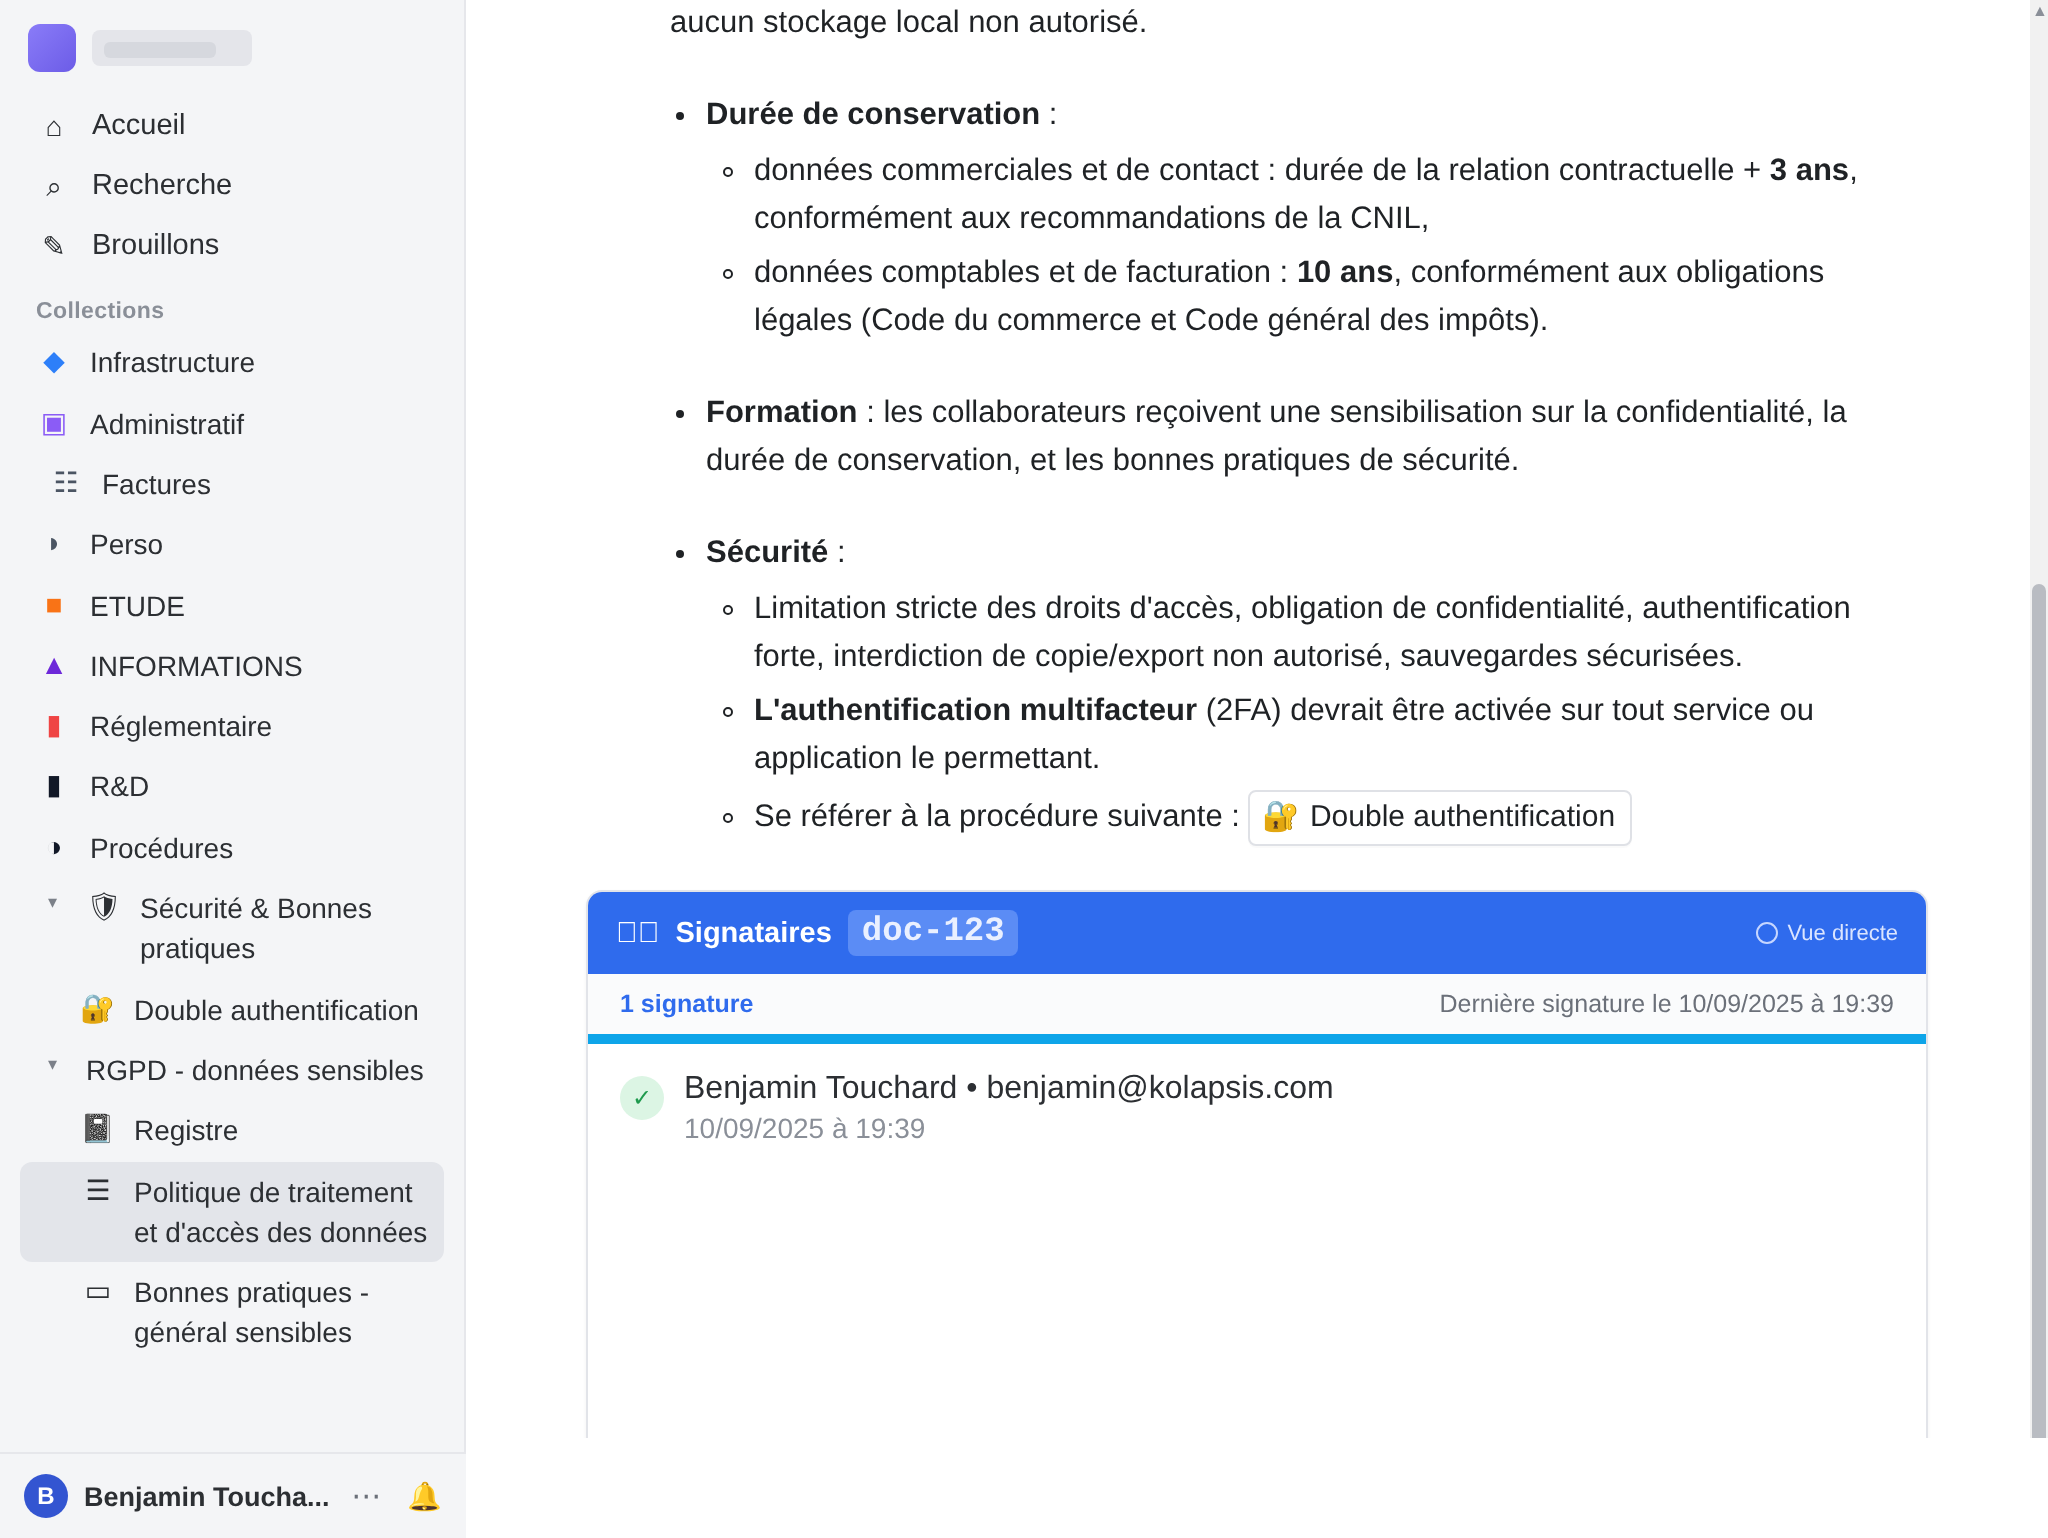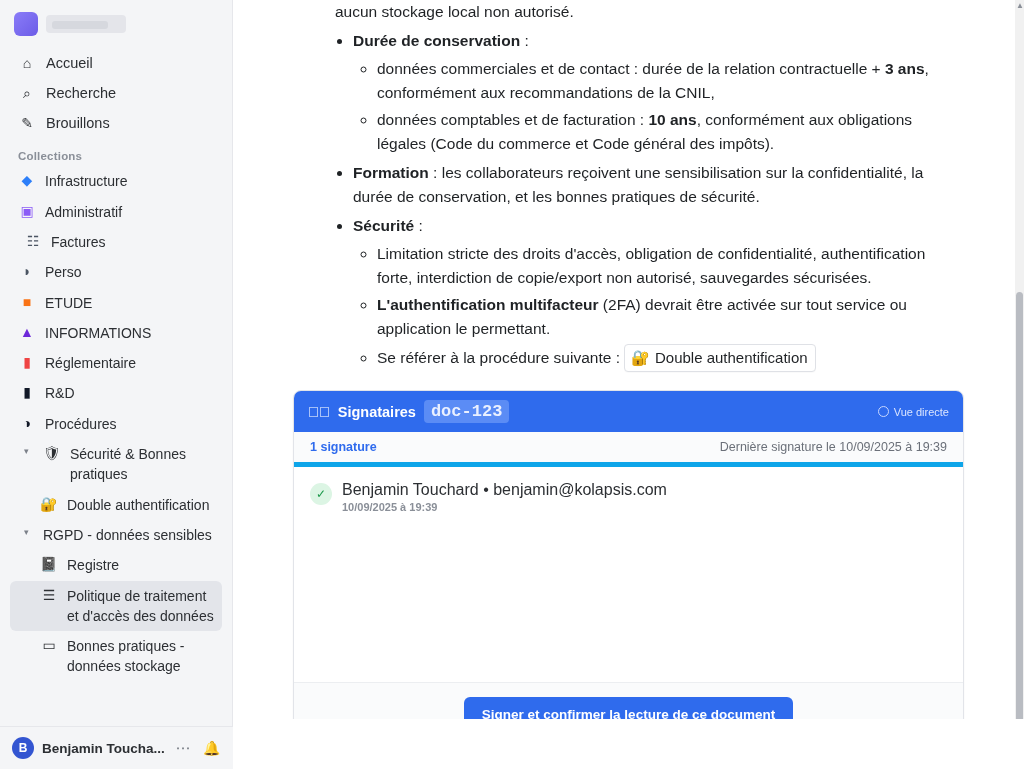--- a/index.html
+++ b/index.html
@@ -92,21 +92,21 @@
     flex: 1 1 auto; height: 719px; position: relative;
     background: #ffffff; overflow: hidden;
   }
   #doc {
     padding: 0 60px 0 60px; width: 100%;
     font-size: 15.5px; line-height: 1.55; color: #1f2225;
   }
   .trunc-line { color: #1f2225; padding: 0 0 0 42px; margin: 0; }
 
   ul.lvl1 { margin: 0; padding-left: 60px; list-style: disc; }
-  ul.lvl1 > li { margin: 5px 0; }
+  ul.lvl1 > li { margin: 22px 0; }
   ul.lvl2 { margin: 4px 0 0 0; padding-left: 24px; list-style: circle; }
   ul.lvl2 > li { margin: 3px 0; }
   b, strong { font-weight: 700; }
 
   .chip {
     display: inline-flex; align-items: center; gap: 5px;
     border: 1px solid #dfe1e6; border-radius: 4px;
     padding: 1px 7px 2px 6px; background: #fff;
     font-size: 15px; box-shadow: 0 1px 0 rgba(0,0,0,.02);
   }
@@ -148,21 +148,21 @@
 
   #sig-body { padding: 14px 16px 0 16px; min-height: 215px; background: #fff; }
   .signer { display: flex; align-items: flex-start; gap: 10px; }
   .check {
     width: 22px; height: 22px; border-radius: 50%;
     background: #dcf5e4; color: #1f9a4d;
     display: flex; align-items: center; justify-content: center;
     font-size: 12px; flex: 0 0 22px; margin-top: 2px;
   }
   .signer .who { font-size: 16px; color: #2c2f33; text-align: right; }
-  .signer .when { font-size: 11px; color: #8a8f98; margin-top: 2px; font-weight: bold; }
+  .signer .when { font-size: 14px; color: #8a8f98; margin-top: 2px; }
 
   #sig-foot {
     border-top: 1px solid #eceef1; background: #fafbfc;
     padding: 14px 16px; display: flex; justify-content: center;
   }
   #sign-btn {
     background: #2f6bed; color: #ffffff; border: none;
     border-radius: 6px; padding: 10px 18px;
     font-size: 13.5px; font-weight: 700; cursor: pointer;
     font-family: "Liberation Sans", sans-serif;
@@ -267,21 +267,21 @@
       <div class="coll-item ind3">
         <span class="ico">📓</span>
         <span class="lbl">Registre</span>
       </div>
       <div class="coll-item ind3 selected">
         <span class="ico">☰</span>
         <span class="lbl">Politique de traitement et d'accès des données</span>
       </div>
       <div class="coll-item ind3">
         <span class="ico">▭</span>
-        <span class="lbl">Bonnes pratiques - données stockage</span>
+        <span class="lbl">Bonnes pratiques - général sensibles</span>
       </div>
     </div>
 
     <div id="sb-footer">
       <div class="avatar">B</div>
       <div class="user-name">Benjamin Toucha...</div>
       <div class="dots">⋯</div>
       <div class="bell">🔔</div>
     </div>
   </aside>

